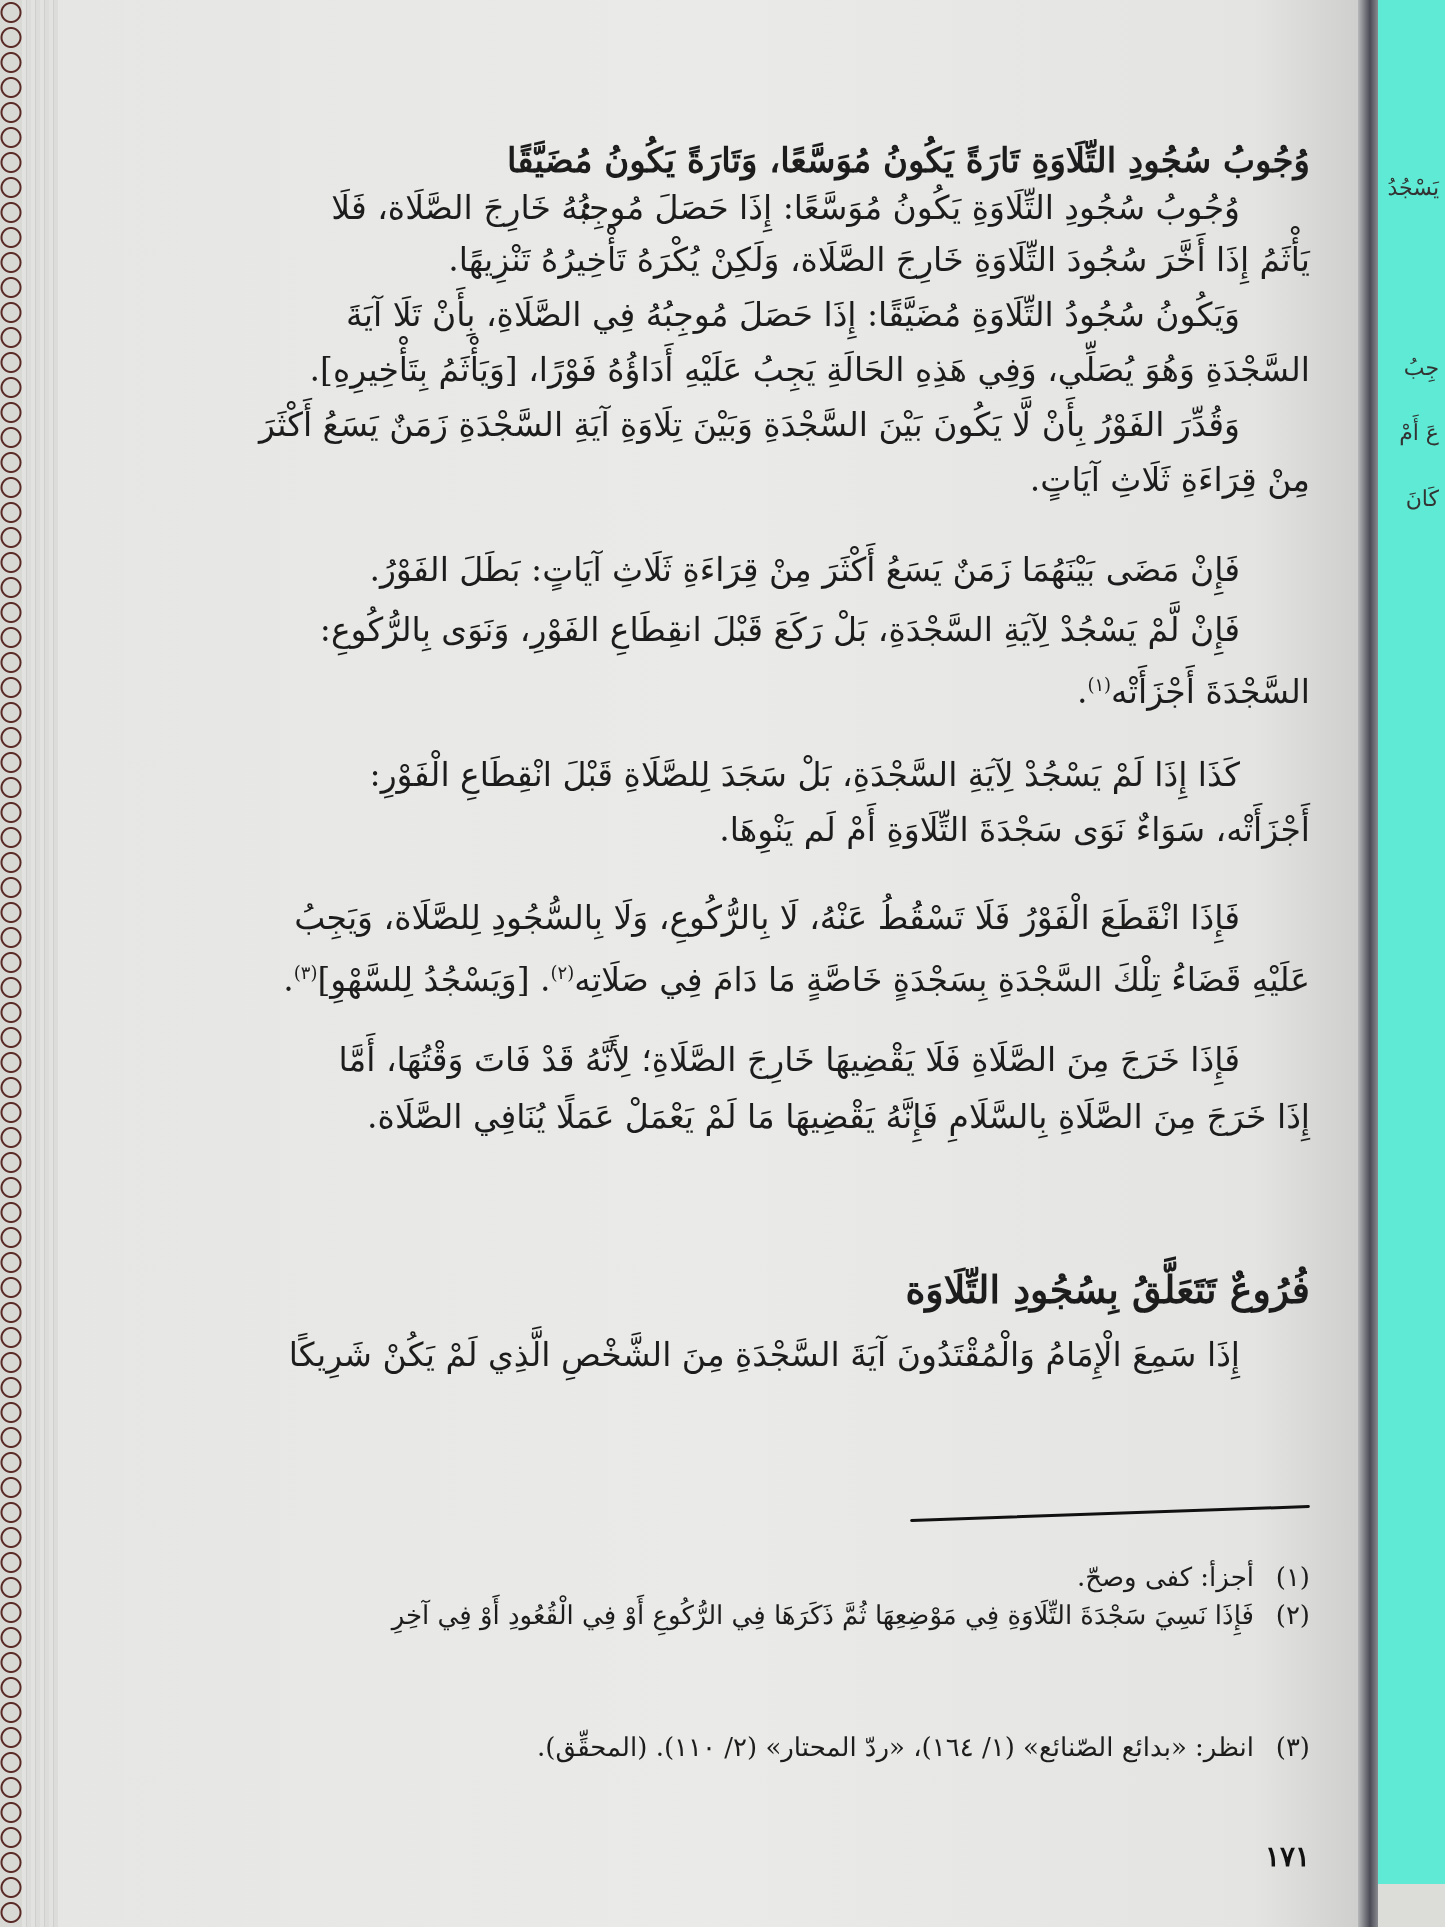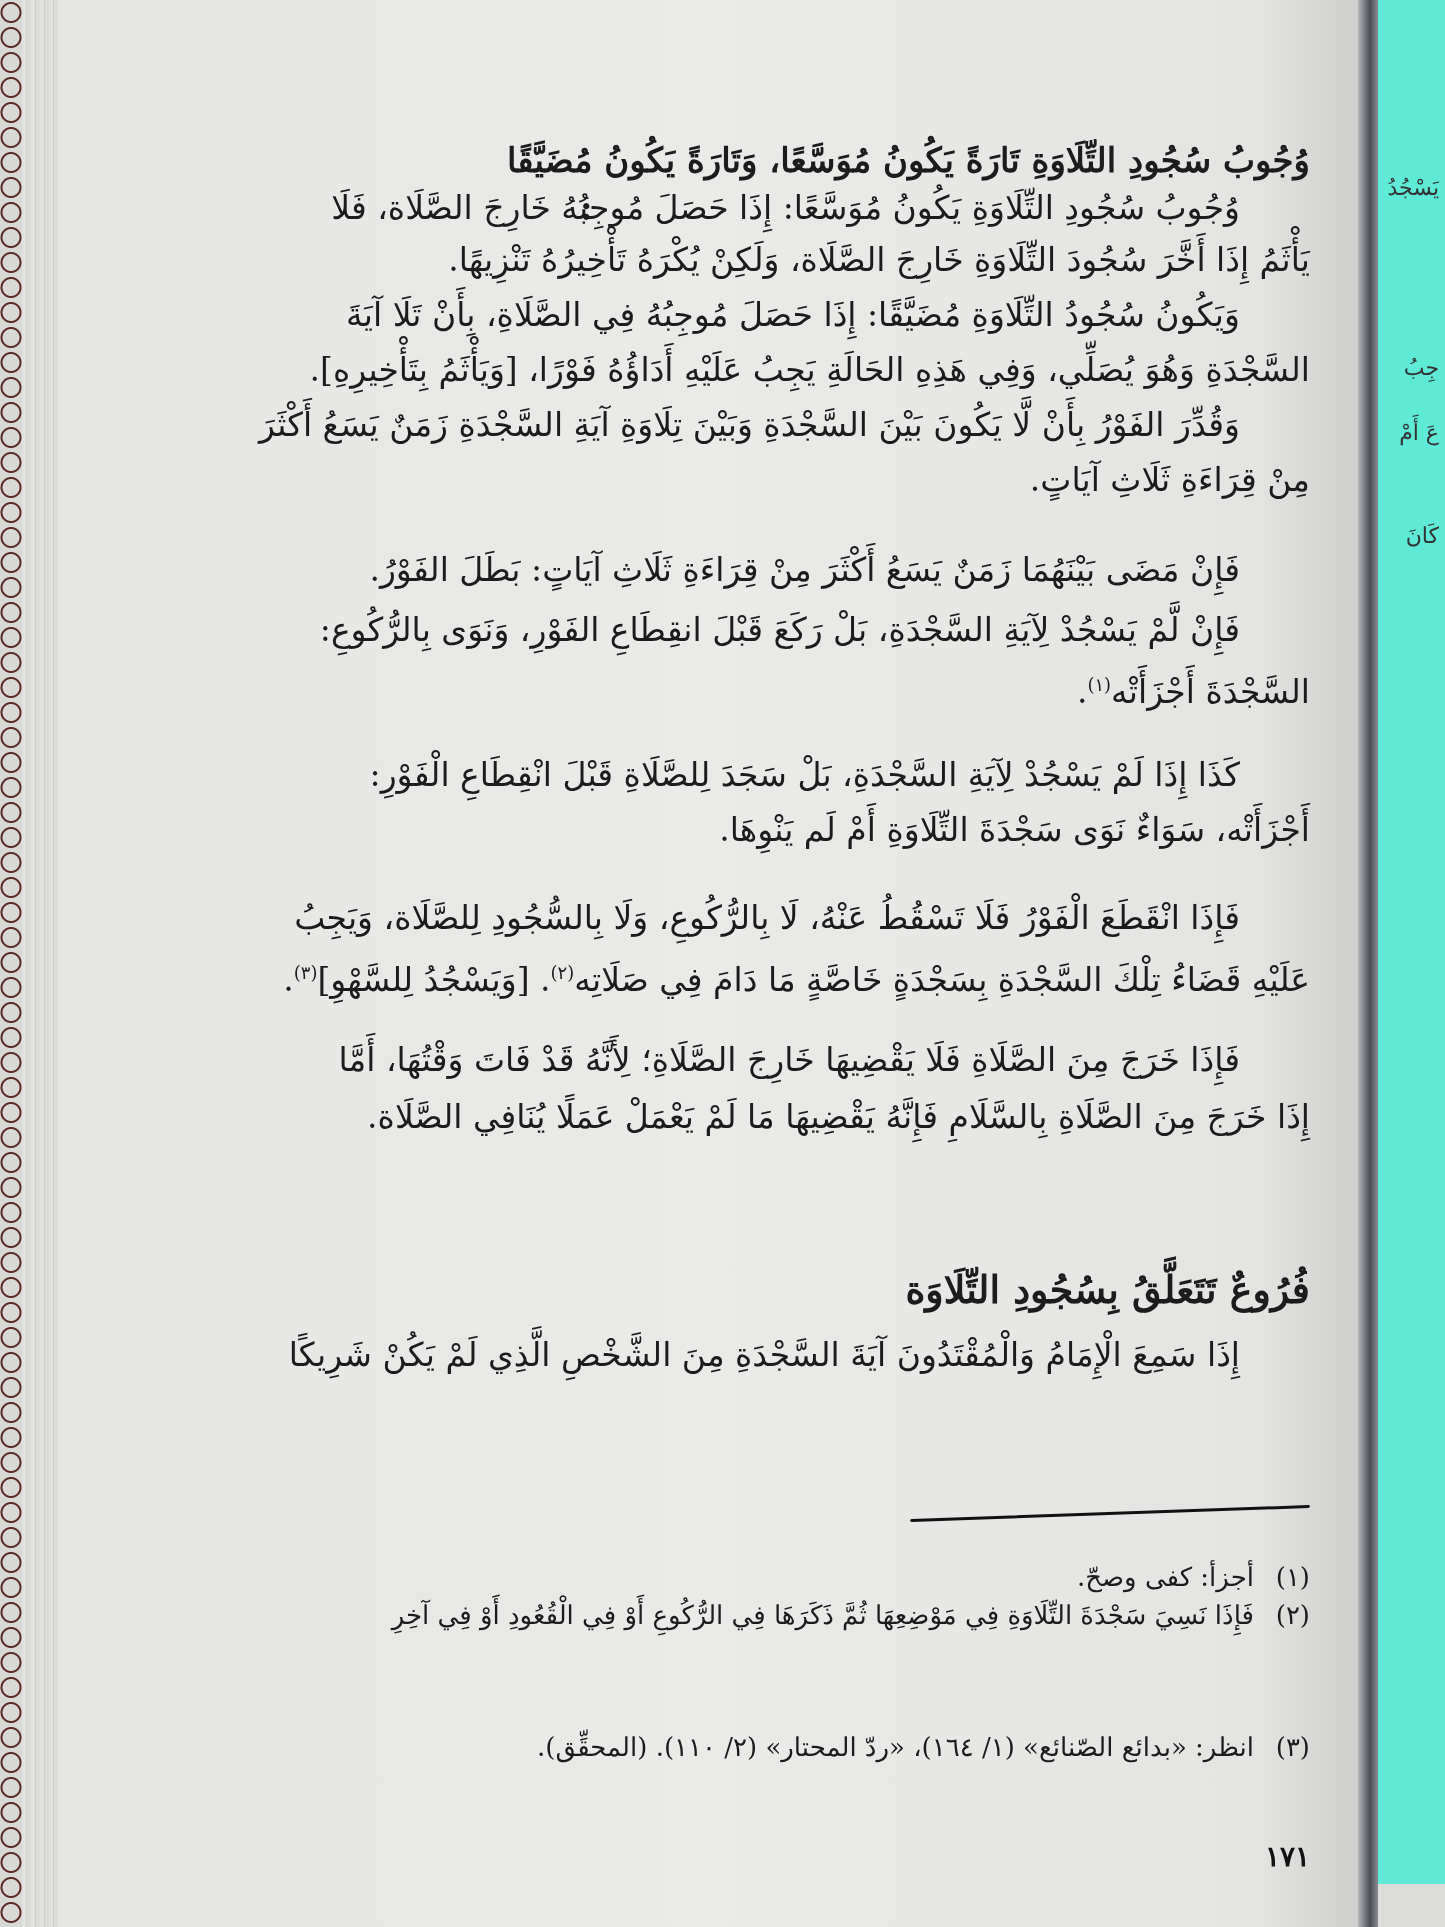--- a/index.html
+++ b/index.html
@@ -57,21 +57,21 @@
 <body>
 
 <div class="edge-pattern"></div>
 <div class="page-stack"></div>
 <div class="page"></div>
 <div class="gutter"></div>
 <div class="next-page">
   <span style="top:175px">يَسْجُدُ</span>
   <span style="top:355px">جِبُ</span>
   <span style="top:420px">عَ أَمْ</span>
-  <span style="top:523px">كَانَ</span>
+  <span style="top:486px">كَانَ</span>
 </div>
 
 <div class="content">
   <div class="line heading" style="top:135px">وُجُوبُ سُجُودِ التِّلَاوَةِ تَارَةً يَكُونُ مُوَسَّعًا، وَتَارَةً يَكُونُ مُضَيَّقًا</div>
   <div class="line heading" style="top:183px; right:auto; left:440px">:</div>
 
   <div class="line indent" style="top:183px">وُجُوبُ سُجُودِ التِّلَاوَةِ يَكُونُ مُوَسَّعًا: إِذَا حَصَلَ مُوجِبُهُ خَارِجَ الصَّلَاة، فَلَا</div>
 
   <div class="line" style="top:235px"><span>يَأْثَمُ إِذَا أَخَّرَ سُجُودَ التِّلَاوَةِ خَارِجَ الصَّلَاة، وَلَكِنْ يُكْرَهُ تَأْخِيرُهُ تَنْزِيهًا.</span></div>
 

